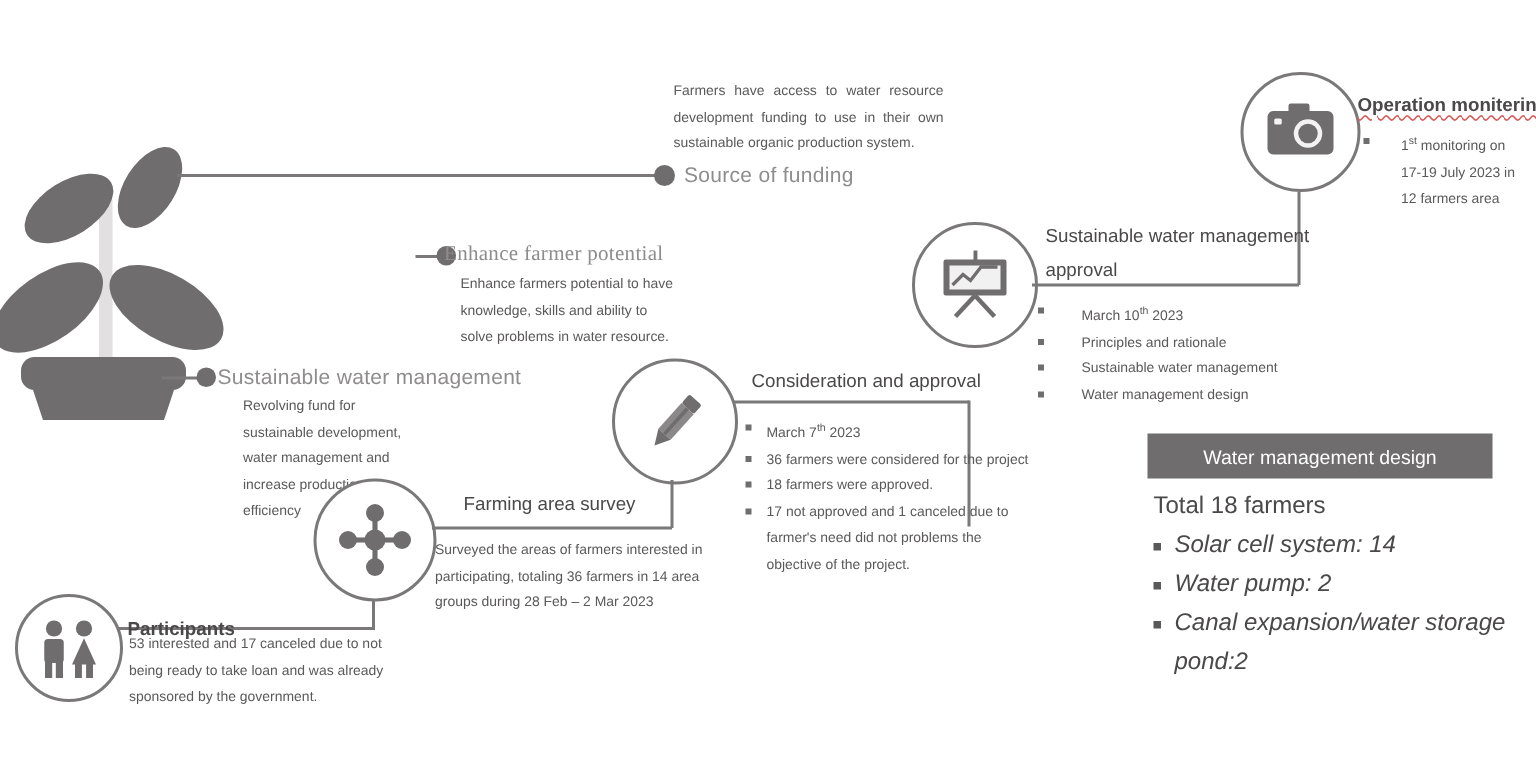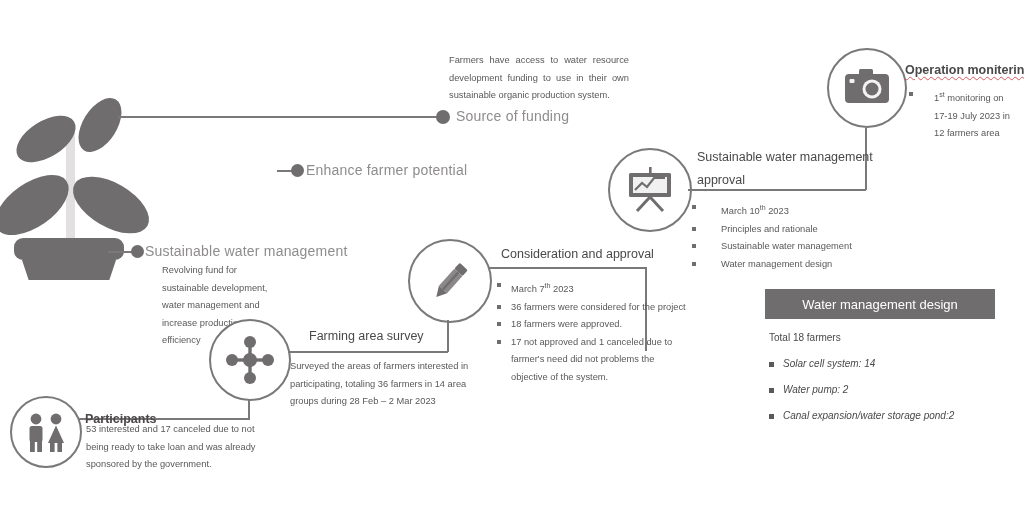--- a/index.html
+++ b/index.html
@@ -20,21 +20,21 @@
   ul.bl{list-style:none;margin:0;padding:0;}
   ul.bl li{position:relative;padding-left:15px;font-size:9.3px;color:#5a5858;line-height:17.5px;}
   ul.bl li:before{content:"";position:absolute;left:1px;top:6px;width:4px;height:4px;background:#6f6d6d;}
   ul.bl li.nb{padding-left:15px;}
   ul.bl li.nb:before{display:none;}
   sup{font-size:7px;vertical-align:super;}
   .spell{text-decoration:underline;text-decoration-color:#d85b5b;
          text-decoration-style:wavy;text-decoration-thickness:1px;text-underline-offset:2px;}
   .wm-box{background:#6f6d6d;color:#fff;font-size:13px;text-align:center;
           display:flex;align-items:center;justify-content:center;}
-  .wm-list{font-size:10px;color:#4a4848;line-height:26px;}
+  .wm-list{font-size:16px;color:#4a4848;line-height:26px;}
   .wm-list .tot{padding-left:4px;}
   .wm-list ul{list-style:none;margin:0;padding:0;font-style:italic;}
   .wm-list li{position:relative;padding-left:18px;}
   .wm-list li:before{content:"";position:absolute;left:4px;top:11px;width:5px;height:5px;background:#5a5858;}
 </style>
 </head>
 <body>
 
 <div id="canvas">
 
@@ -50,21 +50,22 @@
     </svg>
   </div>
 
   <div class="abs line-h" style="left:118px;top:116px;width:325px;"></div>
   <div class="abs dot" style="left:436px;top:110px;width:14px;height:14px;"></div>
   <div class="abs hdr-light" style="left:456px;top:108px;">Source of funding</div>
   <div class="abs body-txt just" style="left:449px;top:52px;width:180px;">Farmers have access to water resource development funding to use in their own sustainable organic production system.</div>
 
   <div class="abs line-h" style="left:277px;top:170px;width:20px;"></div>
   <div class="abs dot" style="left:291px;top:164px;width:13px;height:13px;"></div>
-  <div class="abs hdr-light" style="left:306px;top:162px;">Enhance farmer potential</div>
+  <div class="abs hdr-light" style="left:296px;top:162px;font-family:Liberation Serif, serif;">Enhance farmer potential</div>
+  <div class="abs body-txt" style="left:307px;top:181px;width:148px;">Enhance farmers potential to have knowledge, skills and ability to solve problems in water resource.</div>
 
   <div class="abs line-h" style="left:108px;top:251px;width:28px;"></div>
   <div class="abs dot" style="left:131px;top:245px;width:13px;height:13px;"></div>
   <div class="abs hdr-light" style="left:145px;top:243px;">Sustainable water management</div>
   <div class="abs body-txt" style="left:122px;top:262px;width:112px;margin-left:40px;">Revolving fund for sustainable development, water management and increase production efficiency</div>
 
   <div class="abs circle" style="left:10px;top:396px;width:72px;height:72px;">
     <svg width="48" height="40" viewBox="0 0 48 40">
       <circle cx="14" cy="7" r="5.4" fill="#6f6d6d"></circle>
       <rect x="7.5" y="14" width="13" height="16" rx="2.5" fill="#6f6d6d"></rect>
@@ -111,21 +112,21 @@
   <div class="abs line-v" style="left:447px;top:320px;height:32px;"></div>
   <div class="abs line-h" style="left:489px;top:267px;width:157px;"></div>
   <div class="abs line-v" style="left:645px;top:267px;height:84px;"></div>
   <div class="abs hdr-mid" style="left:501px;top:247px;">Consideration and approval</div>
   <ul class="abs bl" style="left:496px;top:277px;width:200px;">
     <li><span>March 7</span><sup>th</sup><span> 2023</span></li>
     <li>36 farmers were considered for the project</li>
     <li>18 farmers were approved.</li>
     <li>17 not approved and 1 canceled due to</li>
     <li class="nb">farmer's need did not problems the</li>
-    <li class="nb">objective of the system.</li>
+    <li class="nb">objective of the project.</li>
   </ul>
 
   <div class="abs circle" style="left:608px;top:148px;width:84px;height:84px;">
     <svg width="54" height="50" viewBox="0 0 54 50">
       <rect x="26" y="2" width="2.6" height="7" fill="#6f6d6d"></rect>
       <rect x="6" y="8" width="42" height="24" rx="1.5" fill="#6f6d6d"></rect>
       <rect x="10" y="12" width="34" height="16" fill="#f2f1f1"></rect>
       <polyline points="12,25 19,18 24,22 31,13 42,13" fill="none" stroke="#6f6d6d" stroke-width="2.2"></polyline>
       <line x1="27" y1="32" x2="14" y2="46" stroke="#6f6d6d" stroke-width="3"></line>
       <line x1="27" y1="32" x2="40" y2="46" stroke="#6f6d6d" stroke-width="3"></line>

